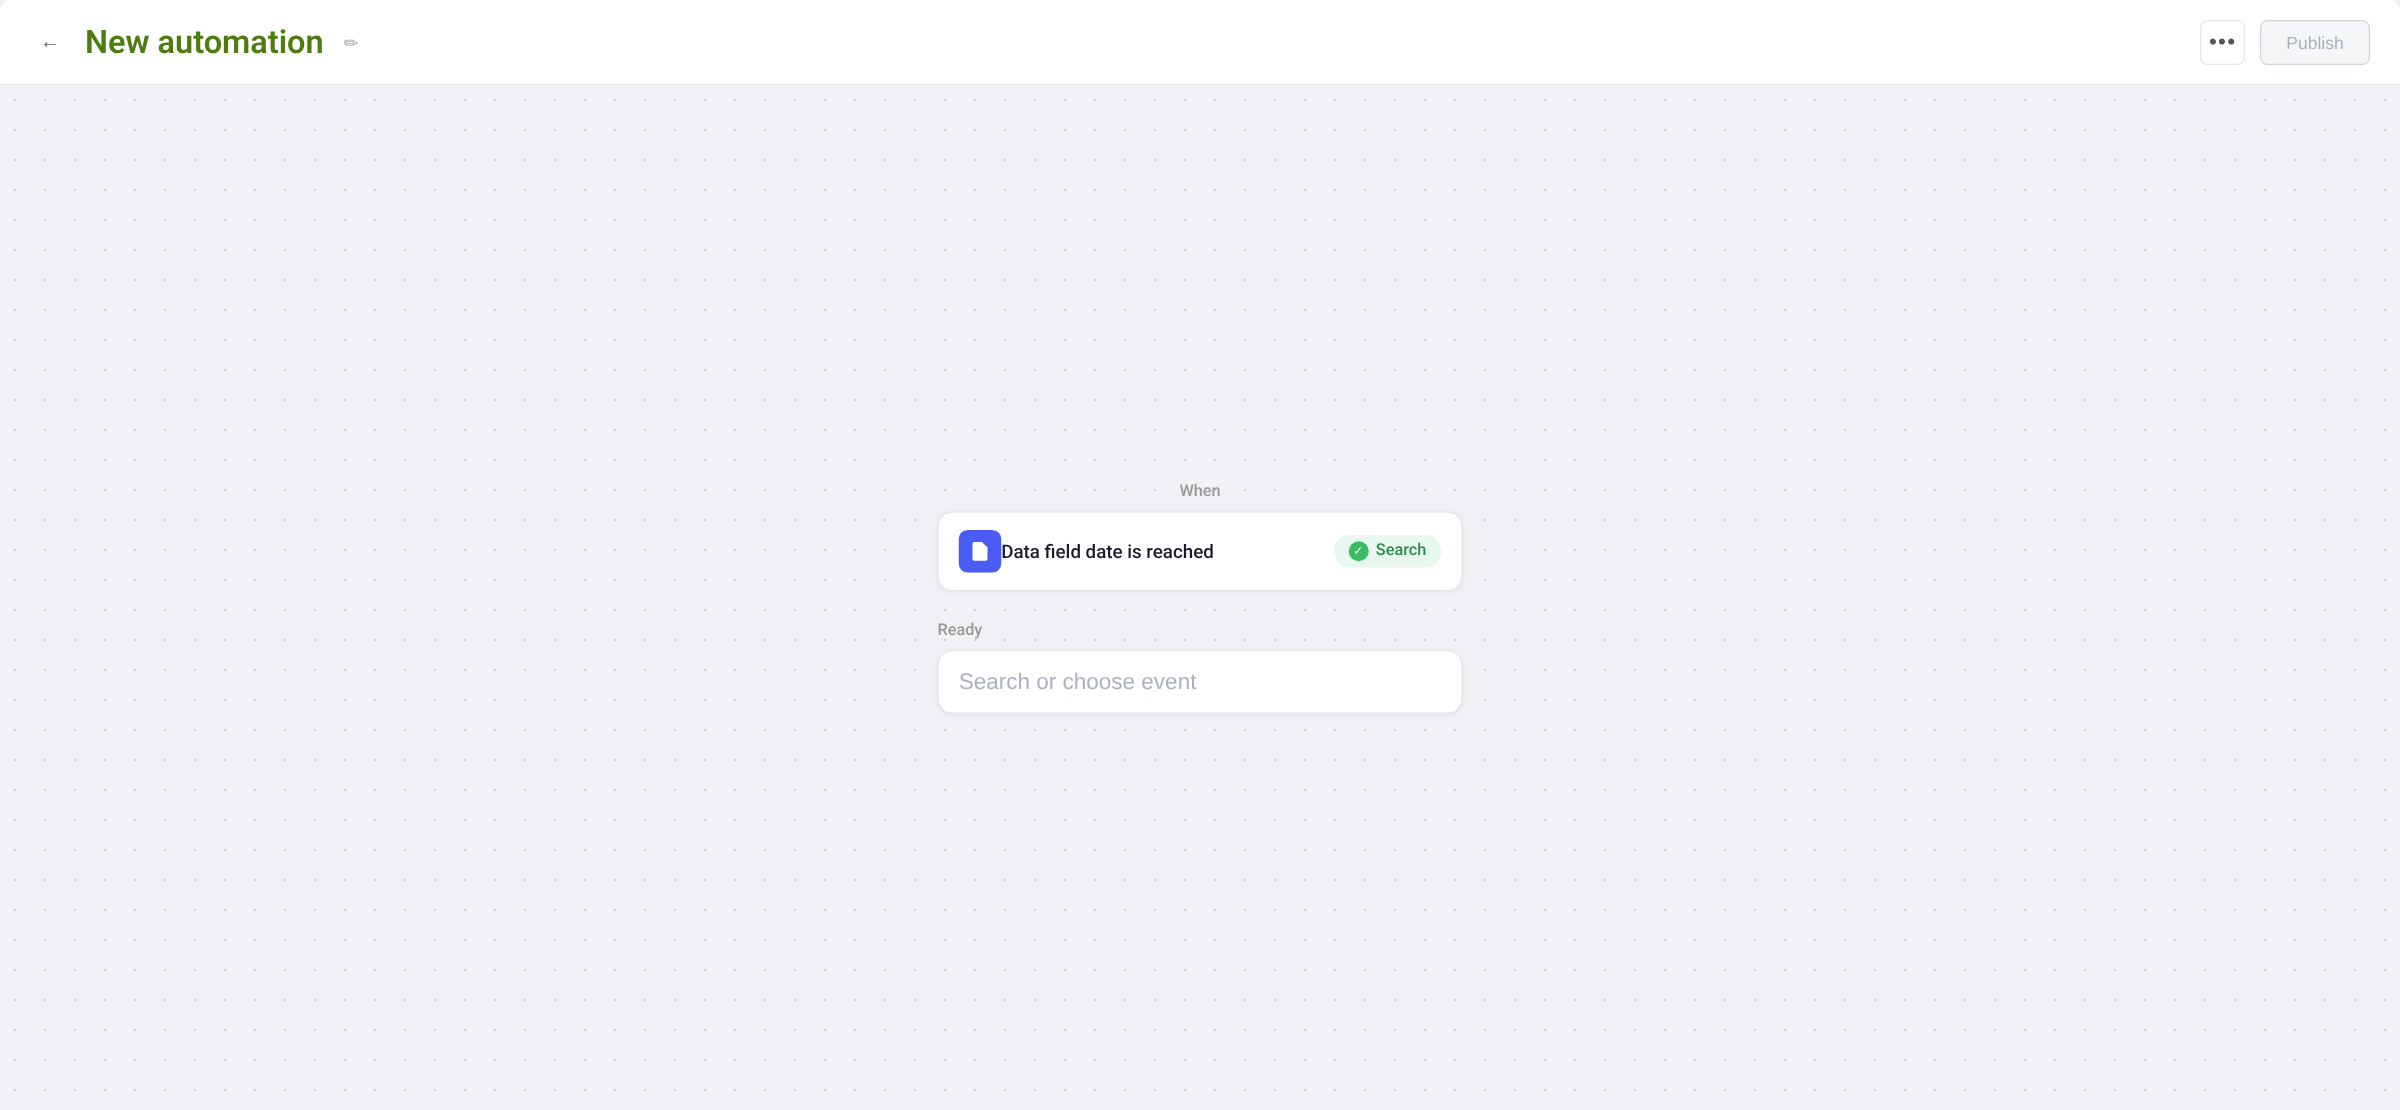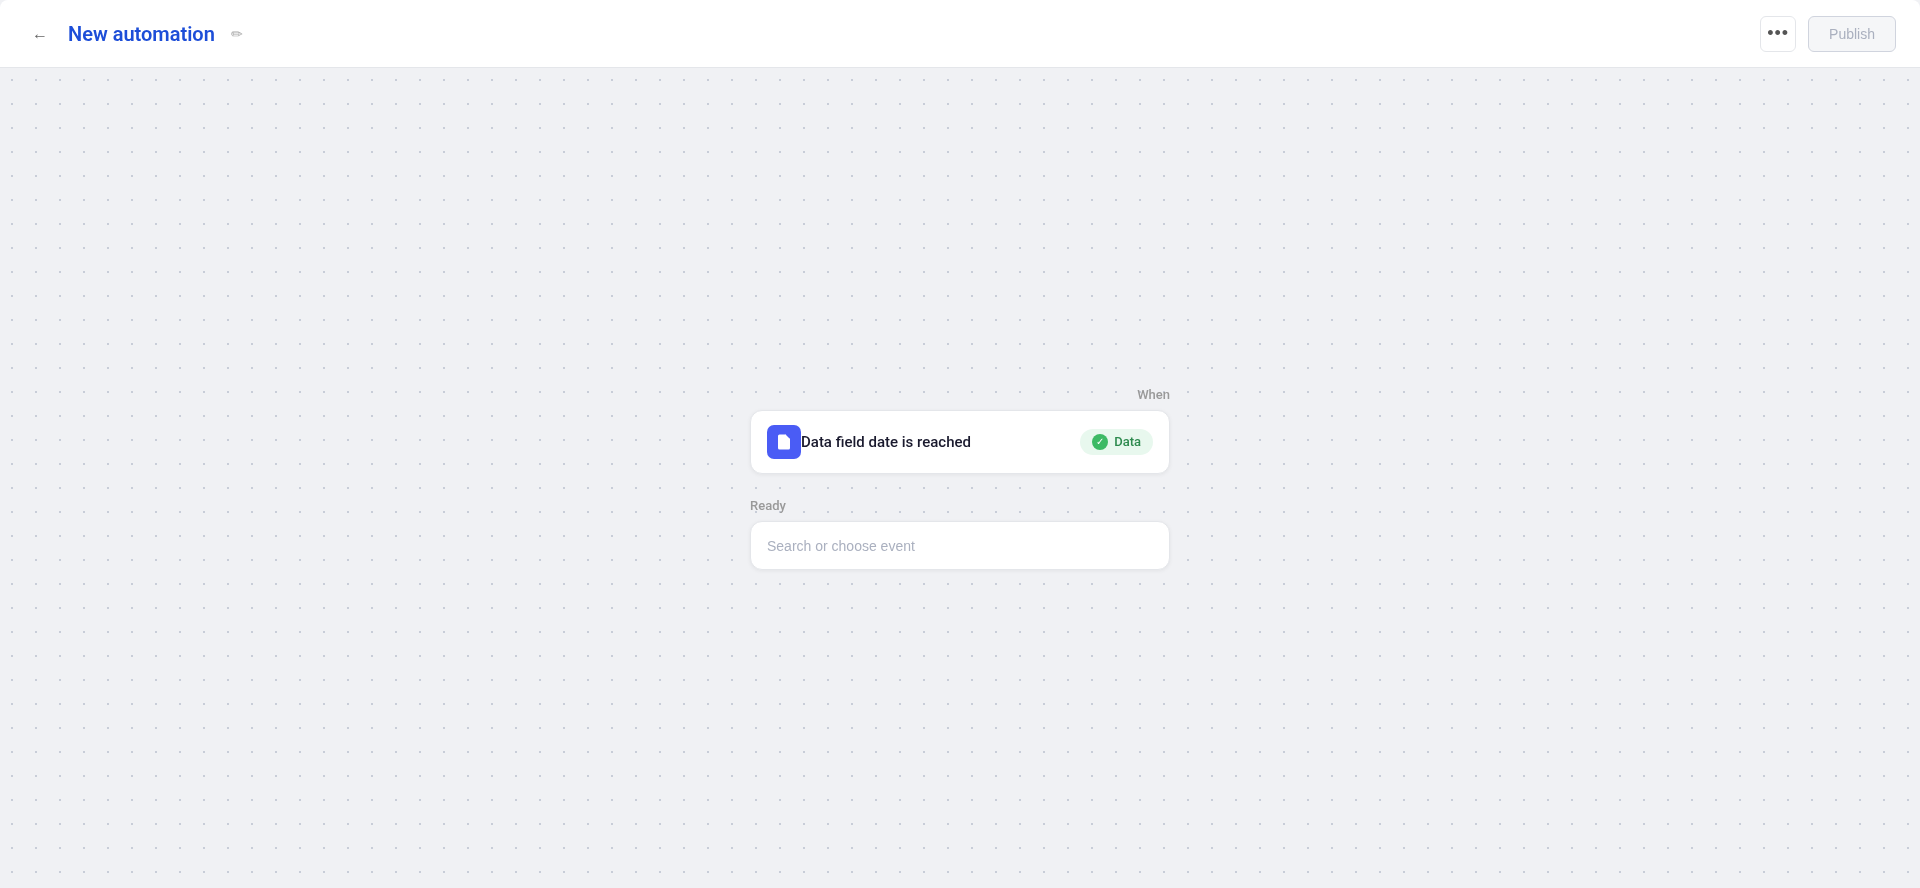--- a/index.html
+++ b/index.html
@@ -56,23 +56,23 @@
       justify-content: center;
       color: #555;
     }
 
     .back-icon {
       font-size: 16px;
       color: #666;
     }
 
     .page-title {
-      font-size: 20px;
+      font-size: 26px;
       font-weight: 600;
-      color: #1d4ed8;
+      color: #4d7c0f;
     }
 
     .edit-icon-btn {
       background: none;
       border: none;
       cursor: pointer;
       padding: 4px;
       color: #aaa;
       font-size: 14px;
     }
@@ -120,21 +120,21 @@
       display: flex;
       align-items: center;
       justify-content: center;
       position: relative;
     }
 
     
     .flow-container {
       display: flex;
       flex-direction: column;
-      align-items: flex-end;
+      align-items: center;
       gap: 0;
       width: 420px;
     }
 
     
     .section-label {
       font-size: 13px;
       color: #999;
       font-weight: 500;
       margin-bottom: 8px;
@@ -217,21 +217,21 @@
       border-radius: 12px;
       border: 1px solid #e4e6ea;
       padding: 14px 16px;
       box-shadow: 0 1px 4px rgba(0,0,0,0.06);
     }
 
     .event-search-input {
       width: 100%;
       border: none;
       outline: none;
-      font-size: 14px;
+      font-size: 18px;
       color: #999;
       background: transparent;
       cursor: pointer;
     }
 
     .event-search-input::placeholder {
       color: #aab0bf;
     }
   </style>
 </head>
@@ -269,21 +269,21 @@
           <div class="trigger-icon-wrap">
             <svg class="trigger-icon-svg" viewBox="0 0 24 24" xmlns="http://www.w3.org/2000/svg">
               <path d="M14 2H6a2 2 0 0 0-2 2v16a2 2 0 0 0 2 2h12a2 2 0 0 0 2-2V8l-6-6z"></path>
               <polyline points="14 2 14 8 20 8" style="fill:none;stroke:rgba(255,255,255,0.6);stroke-width:1.5"></polyline>
             </svg>
           </div>
           <span class="trigger-label">Data field date is reached</span>
         </div>
         <div class="ready-badge">
           <div class="ready-check-icon">✓</div>
-          <span>Data</span>
+          <span>Search</span>
         </div>
       </div>
 
       <div class="then-section">
         <div class="section-label">Ready</div>
         <div class="event-card">
           <input class="event-search-input" type="text" placeholder="Search or choose event" style="">
         </div>
       </div>
 

